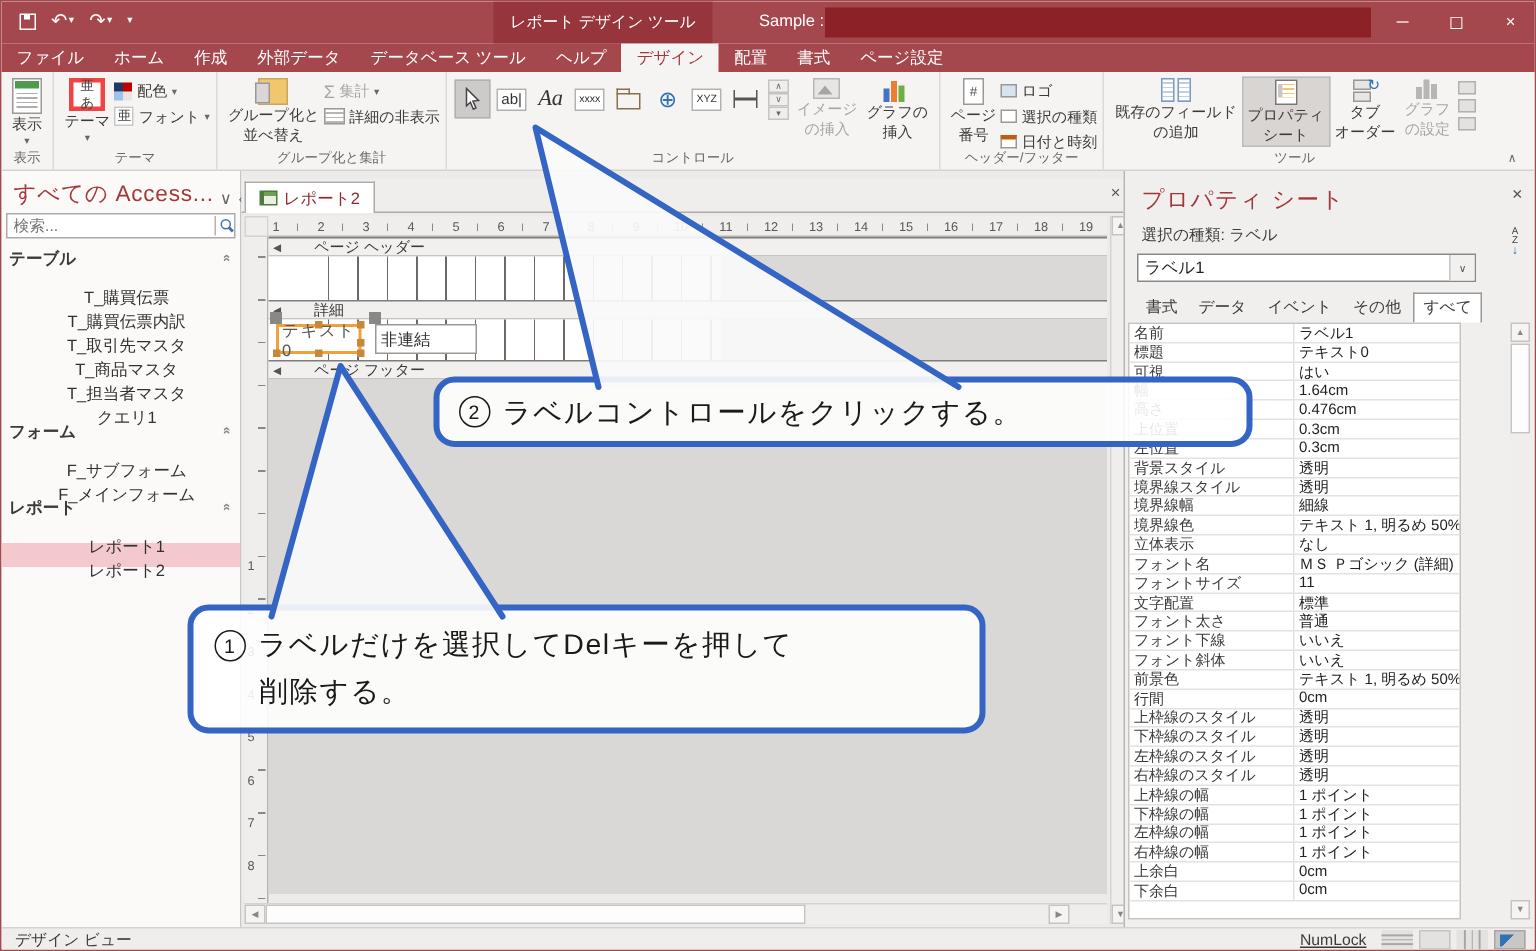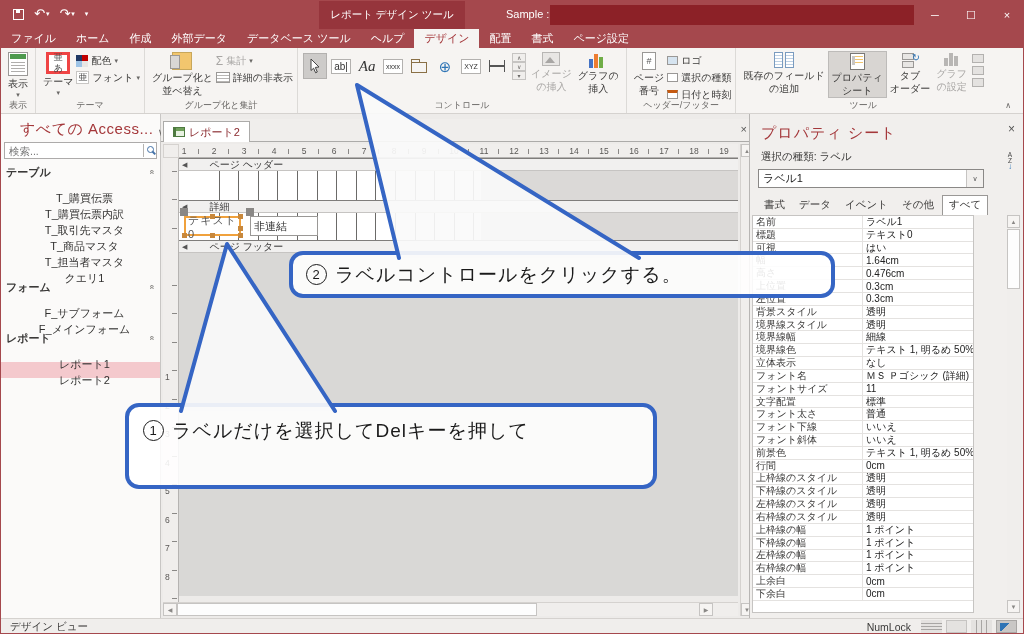--- a/index.html
+++ b/index.html
@@ -8,21 +8,21 @@
   #app { position:relative; width:1024px; height:634px; background:#F6F4F2; overflow:hidden;
          border:1px solid #A5484D; }
 
   
   #titlebar { position:absolute; left:0; top:0; width:1024px; height:28px; background:#A5484D; color:#fff; }
   .qat { position:absolute; left:12px; top:4px; display:flex; align-items:center; gap:10px; }
   .qat .qbtn { color:#fff; font-size:13px; line-height:18px; display:flex; align-items:center; gap:1px; }
   .qat .mini-drop { font-size:7px; }
   .ic-save { width:11px; height:11px; border:1.5px solid #fff; position:relative; }
   .ic-save:before { content:""; position:absolute; left:2px; top:0; width:4px; height:3px; background:#fff; }
-  .ctx-header { position:absolute; left:318px; top:0; width:146px; height:28px; background:#96353C;
+  .ctx-header { position:absolute; left:328px; top:0; width:146px; height:28px; background:#96353C;
                 display:flex; align-items:center; justify-content:center; font-size:10.5px; }
   .title-text { position:absolute; left:505px; top:7px; font-size:11px; }
   .redacted { position:absolute; left:549px; top:4px; width:364px; height:20px; background:#8C2127; }
   .winbtns { position:absolute; right:0; top:0; height:28px; display:flex; }
   .winbtn { width:36px; height:28px; display:flex; align-items:center; justify-content:center; font-size:11px; color:#fff; }
 
   
   #menubar { position:absolute; left:0; top:28px; width:1024px; height:19px; background:#A5484D; display:flex; align-items:stretch; }
   .mtab { color:#fff; font-size:11px; padding:0 10px; display:flex; align-items:center; }
   .mtab.active { background:#F6F4F2; color:#A4373A;font-family:Liberation Mono, monospace; }
@@ -85,21 +85,21 @@
   .ic-tabord:after { content:""; position:absolute; left:0; top:9px; width:10px; height:5px; border:1px solid #9A9896; background:#E8E6E4; }
   .ic-tabord b { position:absolute; right:-2px; top:0px; color:#2E74B5; font-size:10px; font-weight:normal; }
   .ic-chartgray { width:16px; height:14px; display:flex; align-items:flex-end; gap:1px; }
   .ic-chartgray i { display:block; width:4px; background:#B8B6B4; }
   .minicol2 { display:flex; flex-direction:column; gap:3px; padding:3px 2px; }
   .minicol2 span { width:12px; height:9px; border:1px solid #B3B1AF; background:#E4E2E0; }
   .ribbon-collapse { position:absolute; right:14px; bottom:3px; font-size:8px; color:#6A6866; }
 
   
   #navpane { position:absolute; left:0; top:113px; width:160px; height:504px; background:#FBFAF9; border-right:1px solid #C8C6C4; }
-  .nav-title { position:absolute; left:8px; top:6px; width:146px; display:flex; align-items:flex-end; color:#A4373A; font-size:15px; letter-spacing:0.5px; white-space:nowrap;margin-left:11px; }
+  .nav-title { position:absolute; left:8px; top:6px; width:146px; display:flex; align-items:flex-end; color:#A4373A; font-size:15px; letter-spacing:0.5px; white-space:nowrap; }
   .nav-title .spacer { flex:1; }
   .nav-title .tbtn { color:#6A6866; font-size:11px; margin-left:4px; }
   .nav-search { position:absolute; left:3px; top:28px; width:153px; height:17px; border:1px solid #ADABAA; background:#fff; display:flex; align-items:center; }
   .nav-search input { flex:1; border:none; outline:none; font-size:10.5px; color:#666; padding:0 4px; background:transparent; width:100px; font-family:inherit; }
   .ic-mag { width:13px; height:13px; position:relative; border-left:1px solid #B5B3B1; }
   .ic-mag:before { content:""; position:absolute; left:3px; top:2px; width:5px; height:5px; border:1.5px solid #4472A8; border-radius:50%; }
   .ic-mag:after { content:""; position:absolute; left:8px; top:8px; width:4px; height:1.5px; background:#4472A8; transform:rotate(45deg); }
   #navrows { position:absolute; left:0; top:47px; right:0; }
   .nav-row { height:16px; display:flex; align-items:center; padding:0 6px 0 5px; font-size:11px; color:#323130; white-space:nowrap; }
   .nav-row.header { font-weight:bold; color:#3B3A39; padding-top:3px; height:19px; }
@@ -169,21 +169,21 @@
   .ps-row .pv { flex:1; padding-left:3px; font-size:10px; color:#222; overflow:hidden; white-space:nowrap; display:flex; align-items:center; }
   .ps-vscroll { position:absolute; left:257px; top:101px; width:14px; height:398px; background:#F0EEEC; }
   .ps-vscroll .sbtn { width:13px; height:13px; border:1px solid #C6C4C2; background:#F6F4F2; font-size:6px; color:#8A8886; display:flex; align-items:center; justify-content:center; }
   .ps-vscroll .thumb { position:absolute; left:0; top:14px; width:13px; height:60px; background:#FDFDFD; border:1px solid #C6C4C2; }
   .ps-vscroll .sbtn.bot { position:absolute; bottom:0; }
 
   
   #statusbar { position:absolute; left:0; top:617px; width:1024px; height:16px; background:#F0EEEC; border-top:1px solid #D5D2CF;
                display:flex; align-items:center; font-size:10.5px; color:#3B3A39; }
   .sb-left { padding-left:9px; }
-  .sb-right { margin-left:auto; display:flex; align-items:flex-end; gap:10px; padding-right:8px; }
+  .sb-right { margin-left:auto; display:flex; align-items:flex-end; gap:10px; padding-right:8px;text-decoration:underline; }
   .sb-icons { display:flex; gap:4px; }
   .sb-ico { width:21px; height:13px; border:1px solid transparent; background:#E4E2E0; position:relative; }
   .sb-ico.a { background:repeating-linear-gradient(#E4E2E0 0 2px,#A8A6A4 2px 3px); }
   .sb-ico.b { background:#E4E2E0; border:1px solid #C6C4C2; }
   .sb-ico.c { background:repeating-linear-gradient(90deg,#E4E2E0 0 4px,#A8A6A4 4px 5px); }
   .sb-ico.active { background:#C9C7C5; border:1px solid #A8A6A4; }
   .sb-ico.active:before { content:""; position:absolute; left:3px; top:2px; width:13px; height:8px;
       background:linear-gradient(135deg,#2E74B5 45%,transparent 45%); }
 
   
@@ -790,20 +790,23 @@
 
   <div class="callout" id="callout2">
     <span class="circled">2</span>
     <span>ラベルコントロールをクリックする。</span>
   </div>
   <div class="callout" id="callout1">
     <div class="row">
       <span class="circled">1</span>
       <span>ラベルだけを選択してDelキーを押して</span>
     </div>
+    <div class="row row2">
+      <span>削除する。</span>
+    </div>
   </div>
 
   <svg id="tails" width="1024" height="634">
     <path d="M 398 257 L 356 84 L 638 257" fill="rgba(250,250,250,0.92)" stroke="#3565C4" stroke-width="4" stroke-linejoin="round" stroke-linecap="round"></path>
     <path d="M 180 410 L 226 243 L 334 410" fill="rgba(250,250,250,0.92)" stroke="#3565C4" stroke-width="4" stroke-linejoin="round" stroke-linecap="round"></path>
   </svg>
 
 </div>
 
 </body></html>

